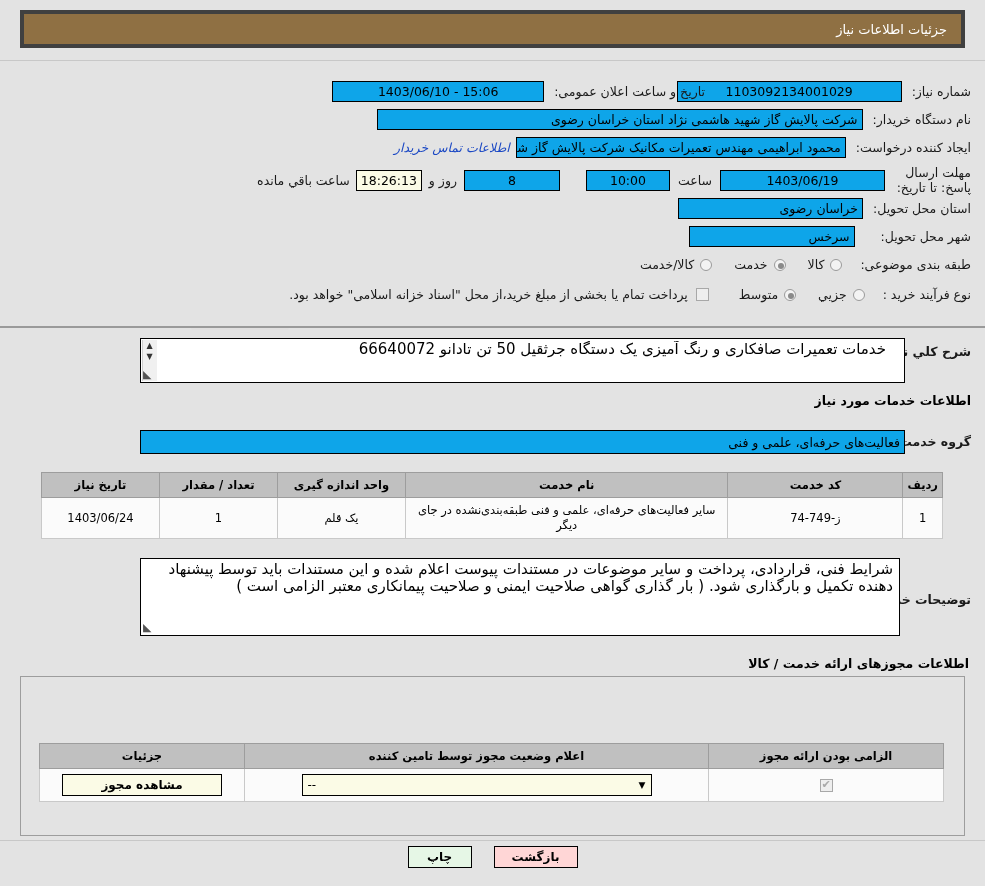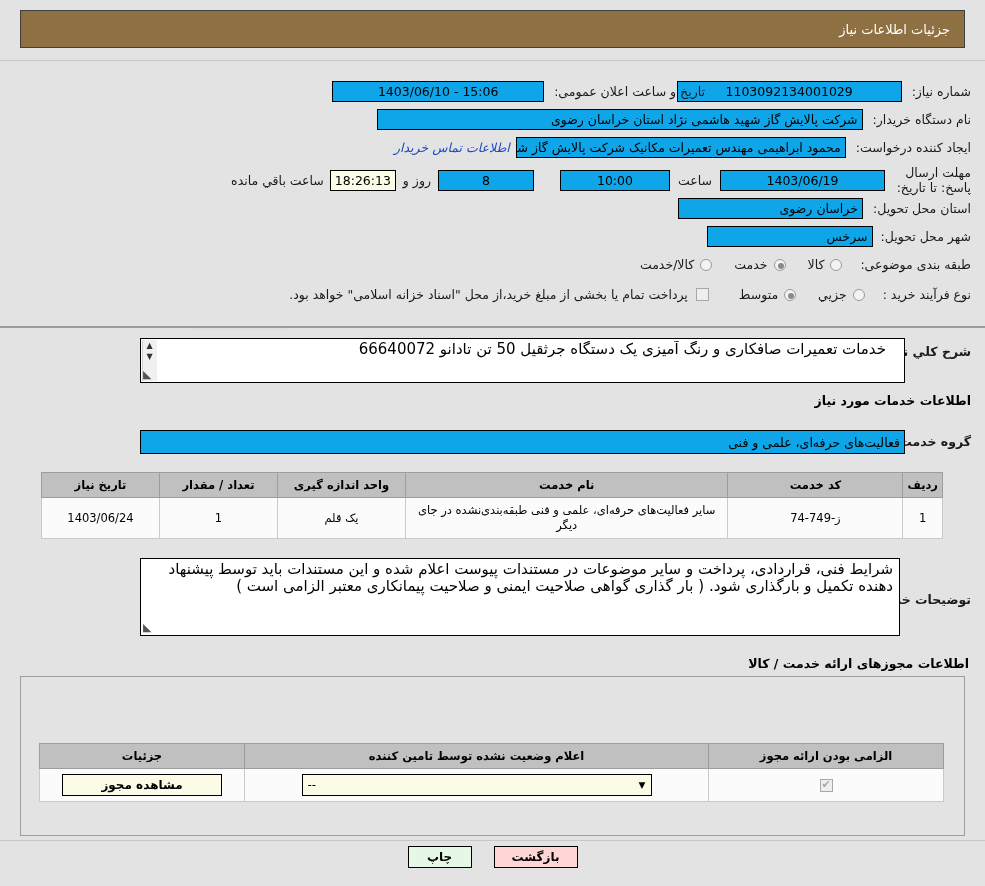--- a/index.html
+++ b/index.html
@@ -12,21 +12,21 @@
     color: #000;
     direction: rtl;
     overflow: hidden;
   }
   .page { position: relative; width: 985px; height: 886px; }
 
   
   .titlebar {
     position: absolute; left: 20px; top: 10px; width: 945px; height: 38px;
     background: #8f7043;
-    border: 1px solid #404040;
+    border: 4px solid #404040;
     display: flex; align-items: center; justify-content: flex-start;
     padding: 0 14px;
   }
   .titlebar .ttl { color: #ffffff; font-size: 13px; }
 
   
   .panel-top {
     position: absolute; left: 0px; top: 60px; width: 985px; height: 268px;
     background: #e3e3e3;
     border-top: 1px solid #c8c8c8;
@@ -163,21 +163,21 @@
       </div>
       <span class="link" style="margin-right:6px;font-style:italic;">اطلاعات تماس خریدار</span>
     </div>
 
     <div class="row" style="right:14px; top:104px;">
       <span class="lbl" style="width:80px; display:inline-block; line-height:15px; white-space:normal;">مهلت ارسال پاسخ: تا تاریخ:</span>
       <div class="fld center" style="width:165px; margin-right:6px;">
         <span>1403/06/19</span>
       </div>
       <span class="lbl" style="margin-right:8px;">ساعت</span>
-      <div class="fld center" style="width:110px; margin-right:8px;">
+      <div class="fld center" style="width:84px; margin-right:8px;">
         <span>10:00</span>
       </div>
       <div class="fld center" style="width:96px; margin-right:26px;">
         <span>8</span>
       </div>
       <span class="lbl" style="margin-right:7px;">روز و</span>
       <div class="fld cream center" style="width:66px; margin-right:7px;">
         <span>18:26:13</span>
       </div>
       <span class="lbl" style="margin-right:6px;">ساعت باقي مانده</span>
@@ -185,21 +185,21 @@
 
     <div class="row" style="right:14px; top:137px;">
       <span class="lbl">استان محل تحویل:</span>
       <div class="fld right" style="width:185px; margin-right:10px;">
         <span>خراسان رضوی</span>
       </div>
     </div>
 
     <div class="row" style="right:14px; top:165px;">
       <span class="lbl">شهر محل تحویل:</span>
-      <div class="fld right" style="width:166px; margin-right:8px;">
+      <div class="fld right" style="width:166px; margin-right:26px;">
         <span>سرخس</span>
       </div>
     </div>
 
     <div class="row" style="right:14px; top:196px;">
       <span class="lbl">طبقه بندی موضوعی:</span>
 
       <span class="radio" style="margin-right:18px;"></span>
       <span class="lbl" style="margin-right:6px;">کالا</span>
 
@@ -273,21 +273,21 @@
     </div>
   </div>
 
   <span class="sec-title" style="position:absolute; right:16px; top:656px;">اطلاعات مجوزهای ارائه خدمت / کالا</span>
 
   <div class="panel-permits">
     <table class="grid" style="right:20px; top:66px; width:905px;">
       <thead>
         <tr>
           <th style="width:235px;">الزامی بودن ارائه مجوز</th>
-          <th>اعلام وضعیت نشده توسط تامین کننده</th>
+          <th>اعلام وضعیت مجوز توسط تامین کننده</th>
           <th style="width:205px;">جزئیات</th>
         </tr>
       </thead>
       <tbody>
         <tr>
           <td>
             <span class="chk on"></span>
           </td>
           <td>
             <div class="select" style="width:350px; margin:0 auto;">

